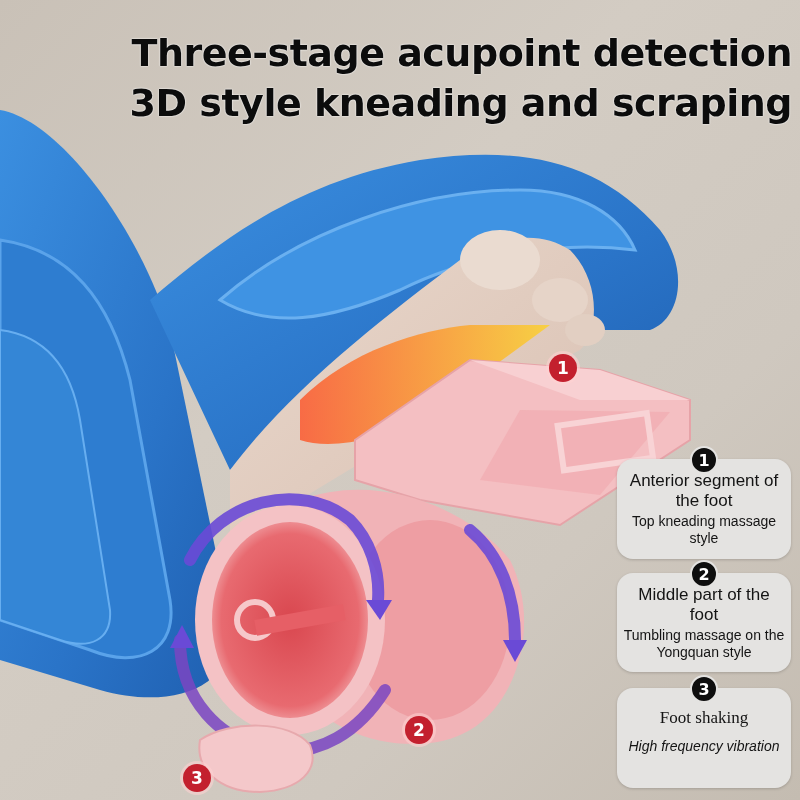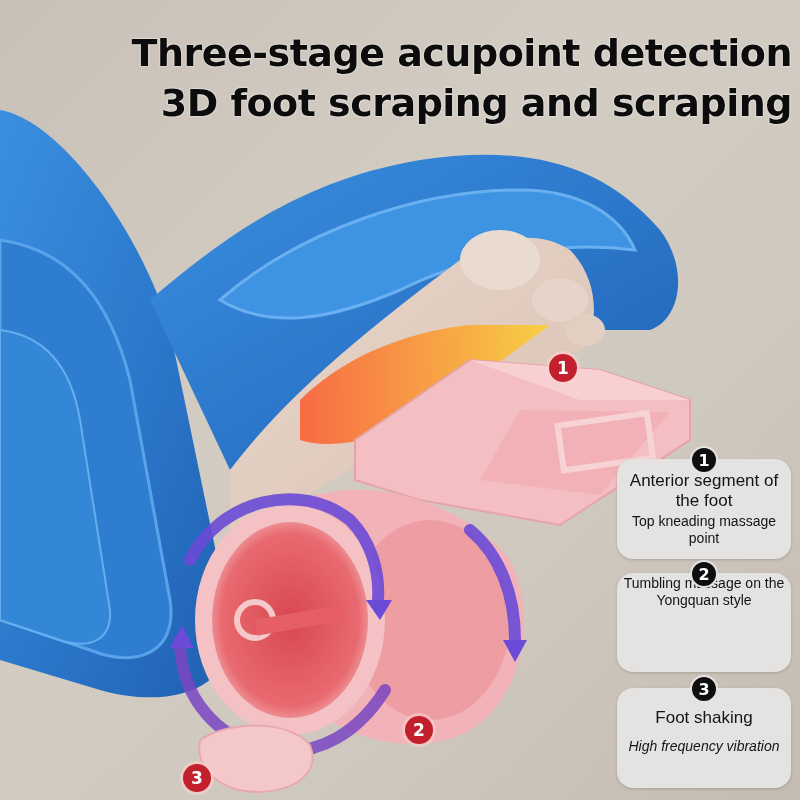--- a/index.html
+++ b/index.html
@@ -36,21 +36,21 @@
     .badge {
       position:absolute; left:50%; top:-13px; transform:translateX(-50%);
       width:24px; height:24px; border-radius:50%; background:#0e0e0e;
       color:#fff; font-weight:bold; font-size:16px;
       display:flex; align-items:center; justify-content:center;
       font-family: "DejaVu Sans", sans-serif;
       border:2px solid #e4e3e1;
     }
     .card-title { font-size:17px; line-height:20px; padding:12px 6px 0 6px; }
     .card-sub { font-size:14px; line-height:17px; padding:2px 6px 0 6px; }
-    .card3 .card-title { padding-top:20px; }
+    .card3 .card-title { padding-top:20px;font-family:Liberation Serif, serif; }
     .card3 .card-sub { padding-top:10px;font-style:italic; }
   </style>
 </head>
 <body>
 
 <div class="stage">
 
   <svg class="illustration" width="800" height="800" viewBox="0 0 800 800">
     <defs>
       <linearGradient id="blueG" x1="0" y1="0" x2="1" y2="1">
@@ -104,35 +104,36 @@
     <path d="M180,640 C180,700 220,740 270,750 C320,758 360,730 385,690" fill="none" stroke="#7a45c2" stroke-width="12" stroke-linecap="round" opacity="0.85"></path>
     <polygon points="170,648 194,648 182,625" fill="#6a4ad6"></polygon>
     <path d="M470,530 C500,555 515,595 515,640" fill="none" stroke="#6a4ad6" stroke-width="12" stroke-linecap="round" opacity="0.9"></path>
     <polygon points="503,640 527,640 515,662" fill="#6a4ad6"></polygon>
 
     <path d="M200,740 C230,720 290,720 310,745 C320,770 300,790 260,792 C220,792 195,770 200,740 Z" fill="#f4c8ca" stroke="#e7a9ad" stroke-width="2"></path>
   </svg>
 
   <div class="headline">
     <div>Three-stage acupoint detection</div>
-    <div>3D foot scraping and scraping</div>
+    <div>3D style kneading and scraping</div>
   </div>
 
   <div class="marker" style="left:549px; top:354px;">1</div>
   <div class="marker" style="left:405px; top:716px;">2</div>
   <div class="marker" style="left:183px; top:764px;">3</div>
 
   <div class="card card1" style="top:459px; height:100px;">
     <div class="badge">1</div>
     <div class="card-title">Anterior segment of the foot</div>
-    <div class="card-sub">Top kneading massage point</div>
+    <div class="card-sub">Top kneading massage style</div>
   </div>
 
   <div class="card card2" style="top:573px; height:99px;">
     <div class="badge">2</div>
+    <div class="card-title">Middle part of the foot</div>
     <div class="card-sub">Tumbling massage on the Yongquan style</div>
   </div>
 
   <div class="card card3" style="top:688px; height:100px;">
     <div class="badge">3</div>
     <div class="card-title">Foot shaking</div>
     <div class="card-sub">High frequency vibration</div>
   </div>
 
 </div>

